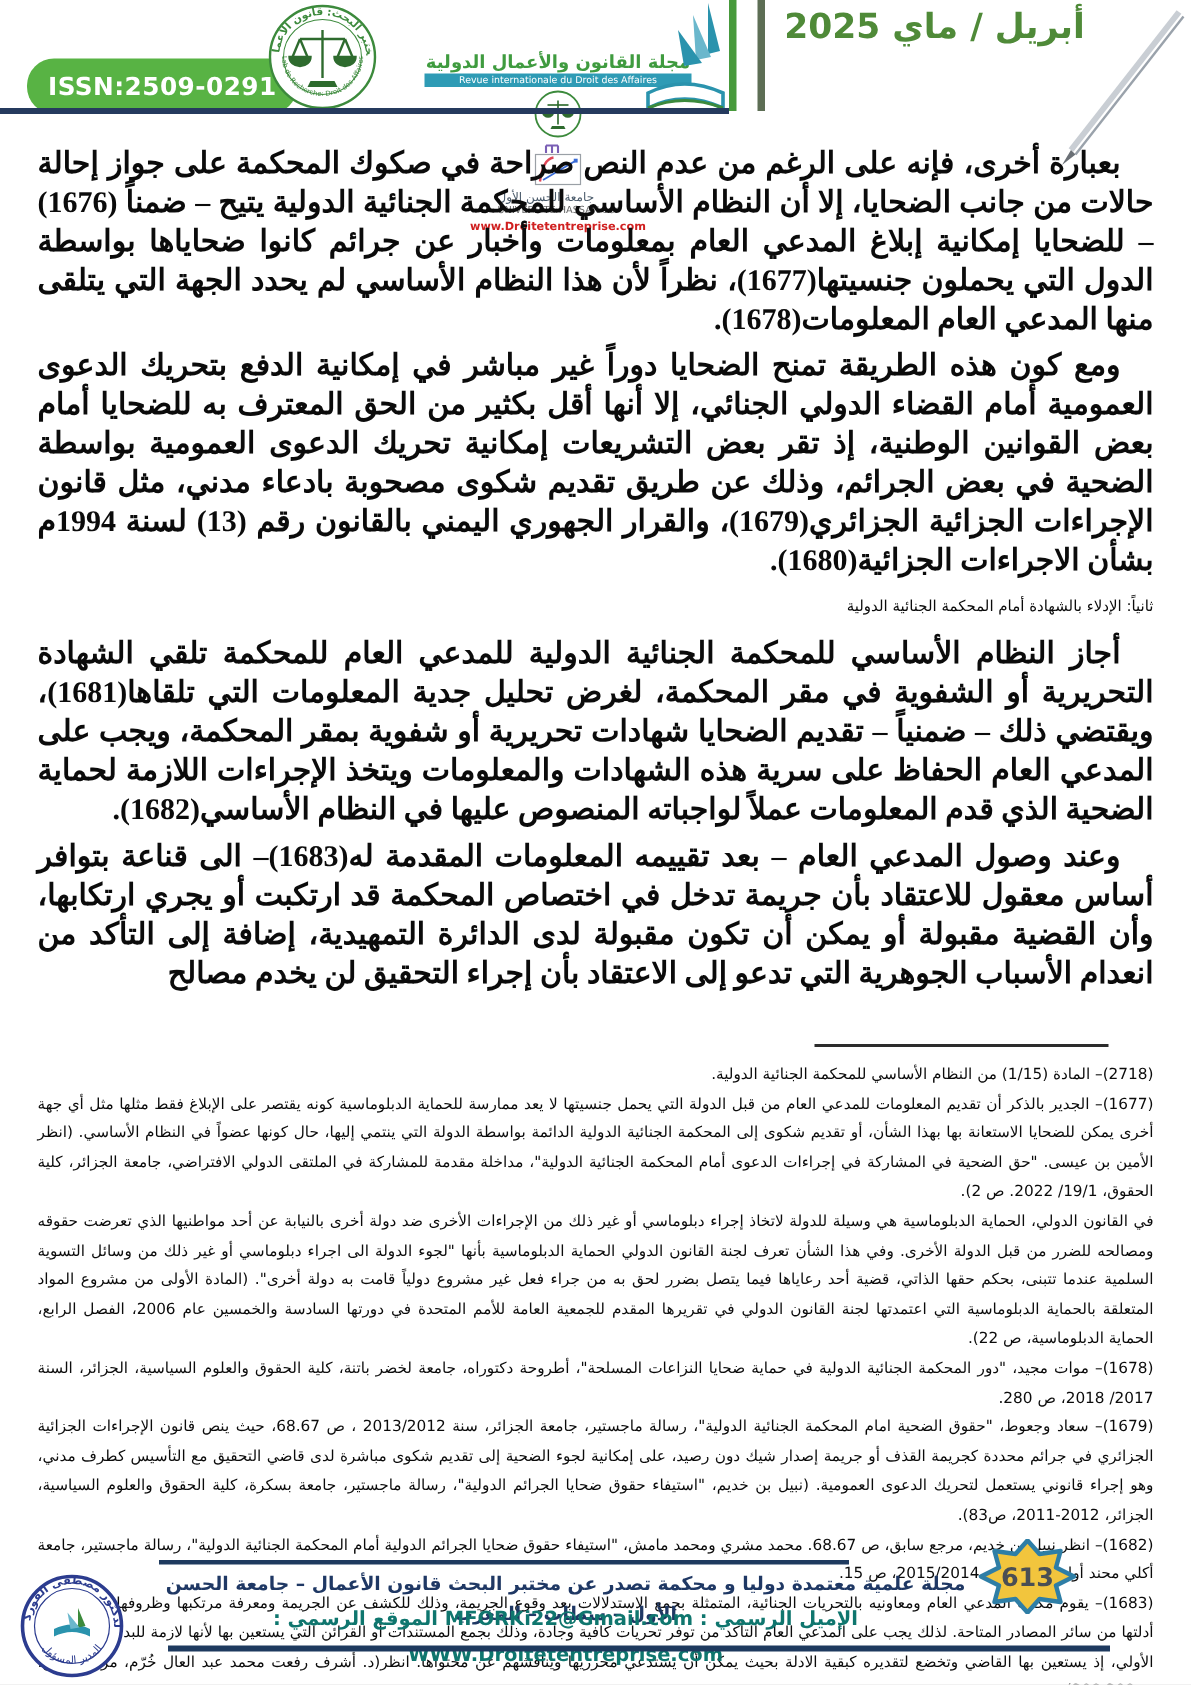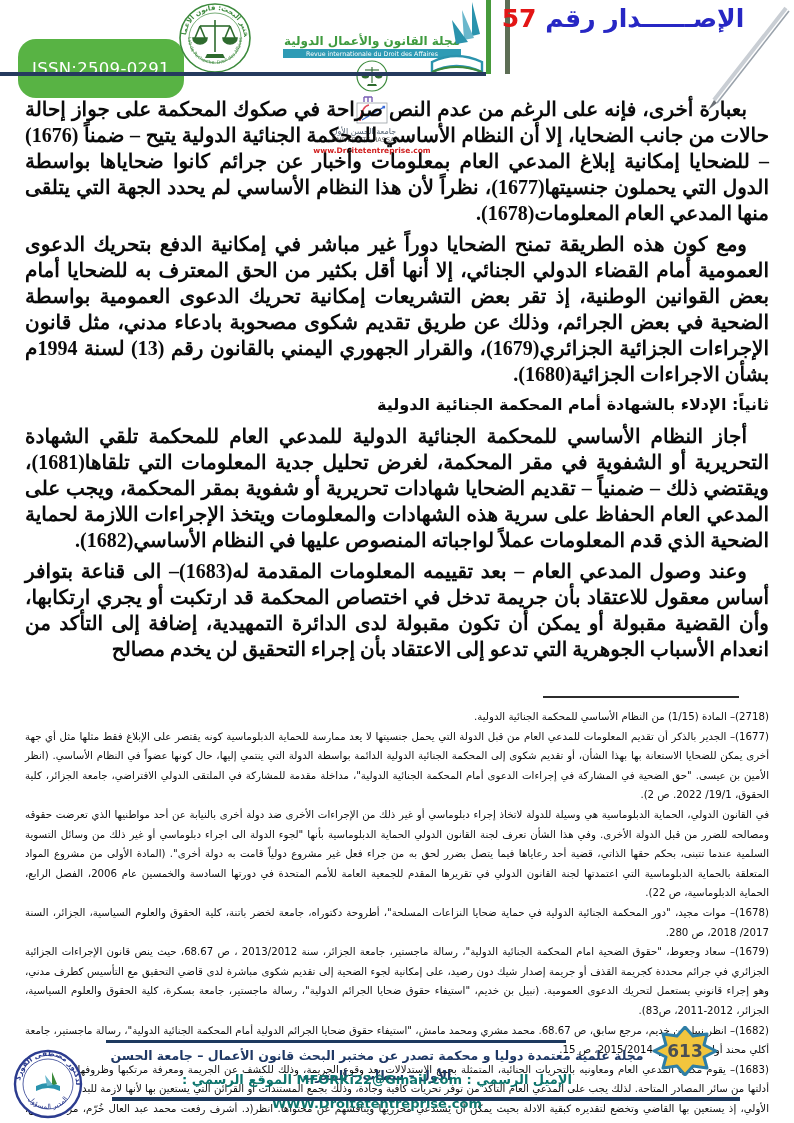--- a/index.html
+++ b/index.html
@@ -4,21 +4,21 @@
 <style>
   html,body{margin:0;padding:0;background:#e8e8e8;}
   .page{
     position:relative;width:794px;height:1123px;margin:0 auto;background:#ffffff;
     font-family:"DejaVu Sans",sans-serif;direction:rtl;overflow:hidden;
   }
   
   .hdr{position:absolute;top:0;left:0;right:0;height:96px;}
   .issn-pill{
     position:absolute;left:18px;top:39px;background:#58b344;color:#fff;
-    border-radius:18px;padding:20px 14px;font-size:16.5px;font-weight:normal;
+    border-radius:18px;padding:9px 14px;font-size:16.5px;font-weight:bold;
     direction:ltr;letter-spacing:.3px;
   }
   .hdr-rule{position:absolute;top:72px;left:0;width:486px;height:4px;background:#253a5e;}
   .seal-lab{position:absolute;left:178px;top:2px;}
   .jlogo{position:absolute;left:283px;top:4px;width:178px;text-align:center;margin-top:30px;}
   .jlogo .jt-ar{color:#3f9b3f;font-weight:bold;font-size:12px;line-height:14px;}
   .jlogo .jt-fr{background:#2e9bb5;color:#fff;font-size:6.3px;line-height:9px;margin-top:1px;}
   .jlogo .row{display:flex;align-items:center;justify-content:center;gap:4px;margin-top:2px;direction:ltr;flex-direction:column;}
   .jlogo .univ{font-size:6.5px;color:#666;line-height:8px;text-align:left;}
   .jlogo .univ .ar{font-size:8px;color:#4a5a6a;}
@@ -27,21 +27,21 @@
   .vbars{position:absolute;left:486px;top:0;height:74px;width:14px;
     border-right:5px solid #5d6e55;border-left:5px solid #479a3c;}
   .issue{position:absolute;left:498px;top:2px;width:250px;text-align:center;}
   .issue .l1{font-size:25px;font-weight:bold;color:#2727c4;line-height:33px;white-space:nowrap;}
   .issue .l1 .num{color:#e31515;}
   .issue .l2{font-size:23px;font-weight:bold;color:#4f8a38;line-height:32px;white-space:nowrap;}
   .pencil{position:absolute;left:700px;top:4px;}
   
   .content{position:absolute;top:96px;right:25px;left:25px;text-align:justify;color:#0b0b0b;}
   .content p.body-par{font-size:20px;font-weight:bold;line-height:26px;margin:0 0 5px;text-indent:22px;font-family:Liberation Serif, serif;}
-  .content h2{font-size:16px;font-weight:bold;margin:2px 0 5px;line-height:26px;}
+  .content h2{font-size:10px;font-weight:normal;margin:2px 0 5px;line-height:26px;}
   .fn-sep{width:196px;border-top:2px solid #2c2c2c;margin:34px 30px 9px 0;}
   .footnotes p{font-size:10.2px;font-weight:normal;line-height:19.6px;margin:0;text-align:justify;}
   
   .ftr-rule-short{position:absolute;top:1040px;left:106px;width:460px;height:3px;background:#1e3a5f;}
   .ftr-l1{position:absolute;top:1046px;left:95px;right:135px;text-align:center;
     color:#1f3864;font-weight:bold;font-size:12.5px;line-height:20px;}
   .ftr-l2{position:absolute;top:1068px;left:95px;right:135px;text-align:center;
     color:#0f766e;font-weight:bold;font-size:13px;line-height:24px;}
   .ftr-l2 .latin{direction:ltr;unicode-bidi:embed;}
   .ftr-rule-long{position:absolute;top:1097px;left:112px;width:628px;height:4px;background:#1e3a5f;}
@@ -118,23 +118,23 @@
       <path d="M 44,2 L 52,34 L 44,36 Z" fill="#2a93ad"></path>
       <path d="M 34,10 L 46,38 L 36,40 Z" fill="#6ab7cc"></path>
       <path d="M 24,20 L 40,42 L 28,44 Z" fill="#2a93ad"></path>
       <path d="M 4,62 Q 28,50 54,62 L 54,72 Q 28,60 4,72 Z" fill="#ffffff" stroke="#2a93ad" stroke-width="2.4"></path>
       <path d="M 4,72 Q 28,62 54,72" fill="none" stroke="#3c8a3c" stroke-width="2"></path>
     </svg>
 
     <div class="vbars"></div>
 
     <div class="issue">
-      <div class="l1">
-        <span>الإصــــــدار رقم</span>
-        <span class="num">57</span>
+      <div class="l2">
+        <span>أبريل / ماي</span>
+        <span>2025</span>
       </div>
     </div>
 
     <svg class="pencil" width="92" height="112" viewBox="0 0 92 112">
       <line x1="86" y1="4" x2="14" y2="96" stroke="#c9ced4" stroke-width="4"></line>
       <line x1="89" y1="7" x2="17" y2="99" stroke="#9aa2ab" stroke-width="1.6"></line>
       <path d="M 14,96 L 17,99 L 8,106 Z" fill="#6b7076"></path>
     </svg>
 
     <div class="hdr-rule"></div>

